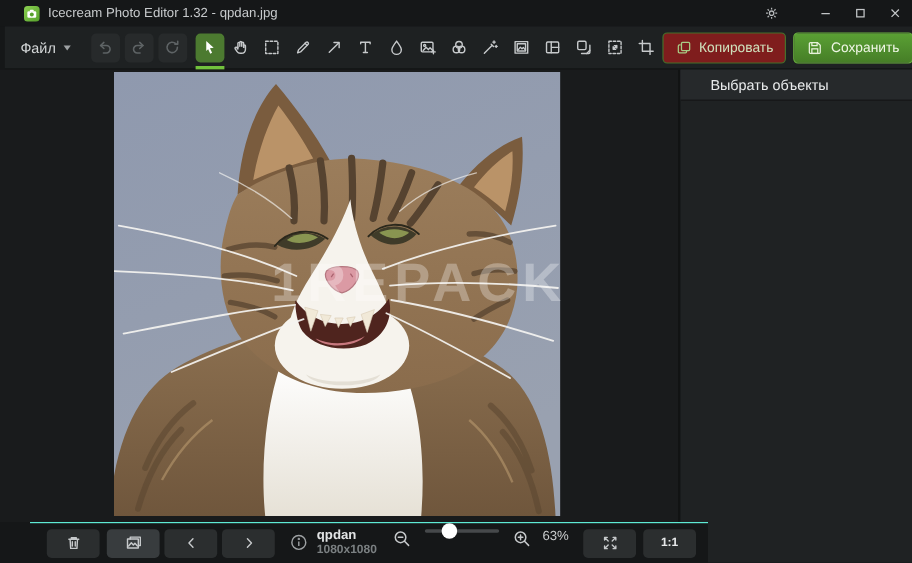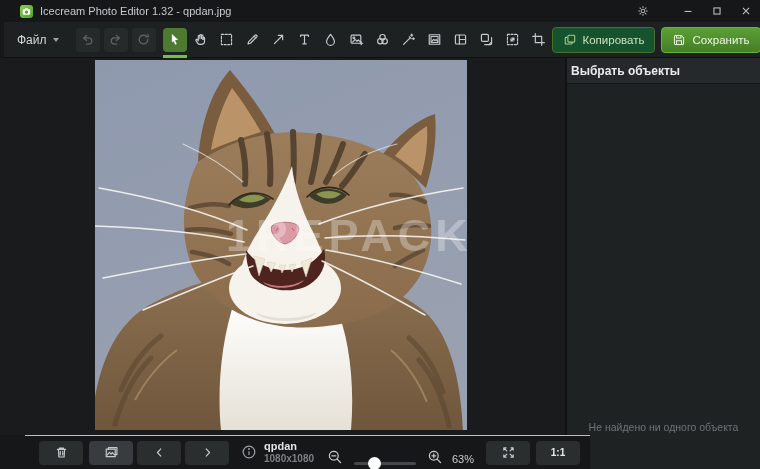--- a/index.html
+++ b/index.html
@@ -26,47 +26,47 @@
   .hist-btn svg { stroke:#5e6365; stroke-width:1.4; fill:none; stroke-linecap:round; stroke-linejoin:round; }
   .tools { display:flex; margin-left:6px; height:36px; align-items:center; }
   .tool { width:26px; height:36px; display:flex; align-items:center; justify-content:center; position:relative; }
   .tool-inner { width:24px; height:24px; border-radius:4px; display:flex; align-items:center; justify-content:center; }
   .tool svg { stroke:#c6c9cb; stroke-width:1.25; fill:none; stroke-linecap:round; stroke-linejoin:round; }
   .tool.active .tool-inner { background:#4c7a30; }
   .tool.active svg { stroke:#ffffff; }
   .tool.active::after { content:""; position:absolute; left:1px; right:1px; bottom:0; height:3px; background:#72c23d; }
   .actions { margin-left:auto; display:flex; gap:6px; padding-right:2px; }
   .btn { height:26px; border-radius:4px; display:flex; align-items:center; gap:6px; font-size:11.5px; padding:0 10px; }
-  .btn-copy { background:#14532d; border:1px solid #46702b; color:#cfe0bc; }
+  .btn-copy { background:#7f1d1d; border:1px solid #46702b; color:#cfe0bc; }
   .btn-copy svg { stroke:#a9cc85; stroke-width:1.2; fill:none; }
   .btn-save { background:linear-gradient(#5aa034,#467e27); border:1px solid #6ab23e; color:#eff6e5; }
   .btn-save svg { stroke:#e7f1da; stroke-width:1.2; fill:none; }
 
   
   .canvas { position:absolute; top:58px; left:0; width:565px; bottom:34px; background:#191b1c; overflow:hidden; }
   .photo { position:absolute; left:95px; top:2px; width:372px; height:370px; }
   .watermark { position:absolute; left:226px; top:152px; font-size:45px; font-weight:bold; letter-spacing:5px; color:rgba(255,255,255,0.30); white-space:nowrap; }
 
   
   .sidebar { position:absolute; top:58px; left:565px; right:0; bottom:0; background:#1f2223; border-left:2px solid #111313; }
-  .sidebar-header { height:26px; background:#26292b; border-bottom:1px solid #141617; display:flex; align-items:center; padding:0 4px; color:#e9ebec; font-size:12px; font-weight:bold; }
+  .sidebar-header { height:26px; background:#26292b; border-bottom:1px solid #141617; display:flex; align-items:center; padding:0 25px; color:#e9ebec; font-size:12px; font-weight:normal; }
   .sidebar-empty { position:absolute; left:0; right:0; bottom:36px; text-align:center; color:#6e7376; font-size:10.5px; }
 
   
   .statusbar { position:absolute; bottom:0; left:0; width:565px; height:34px; background:#151718; border-top:1px solid #5eead4; display:flex; align-items:center; padding:0 10px 0 14px;margin-left:25px; }
   .sb-btn { width:44px; height:24px; border-radius:4px; background:#2b2e2f; display:flex; align-items:center; justify-content:center; flex:0 0 auto; }
   .sb-btn svg { stroke:#c6c9cb; stroke-width:1.25; fill:none; stroke-linecap:round; stroke-linejoin:round; }
   .sb-btn.lit { background:#383c3e; }
   .gap6 { margin-right:6px; } .gap4 { margin-right:4px; }
   .info-group { display:flex; align-items:center; margin-left:12px; gap:7px; }
   .info-group svg { stroke:#9da1a3; stroke-width:1.2; fill:none; }
   .file-meta { display:flex; flex-direction:column; line-height:1.15; }
   .file-name { font-size:11px; font-weight:bold; color:#e2e4e5; }
   .file-dims { font-size:10px; color:#7b8082;font-weight:bold; }
-  .zoom-group { margin-left:auto; display:flex; align-items:flex-end; }
+  .zoom-group { margin-left:auto; display:flex; align-items:flex-start; }
   .zoom-ico svg { stroke:#c6c9cb; stroke-width:1.25; fill:none; stroke-linecap:round; }
   .slider { width:62px; height:3px; background:#46494b; border-radius:2px; position:relative; margin:0 11px; }
   .slider-handle { position:absolute; left:14px; top:-5px; width:13px; height:13px; border-radius:50%; background:#ffffff; }
   .zoom-label { font-size:11px; color:#c9cccd; margin:0 9px 0 9px; min-width:25px; }
   .one-btn { font-size:10px; font-weight:bold; color:#e6e8e9; }
 </style>
 </head>
 <body>
 
 <div class="titlebar">
@@ -369,21 +369,20 @@
       </g>
     </svg>
   </div>
   <div class="watermark">1REPACK</div>
 </div>
 
 <div class="sidebar">
   <div class="sidebar-header">
     <span>Выбрать объекты</span>
   </div>
-  <div class="sidebar-empty">Не найдено ни одного объекта</div>
 </div>
 
 <div class="statusbar">
   <div class="sb-btn gap6">
     <svg width="15" height="15" viewBox="0 0 16 16">
       <path d="M3.6 4.6h8.8 M5.8 4.6V3.4h4.4v1.2 M4.7 4.6l.5 8.2h5.6l.5-8.2 M6.7 6.8v3.8 M9.3 6.8v3.8"></path>
     </svg>
   </div>
   <div class="sb-btn lit gap4">
     <svg width="15" height="15" viewBox="0 0 16 16">

